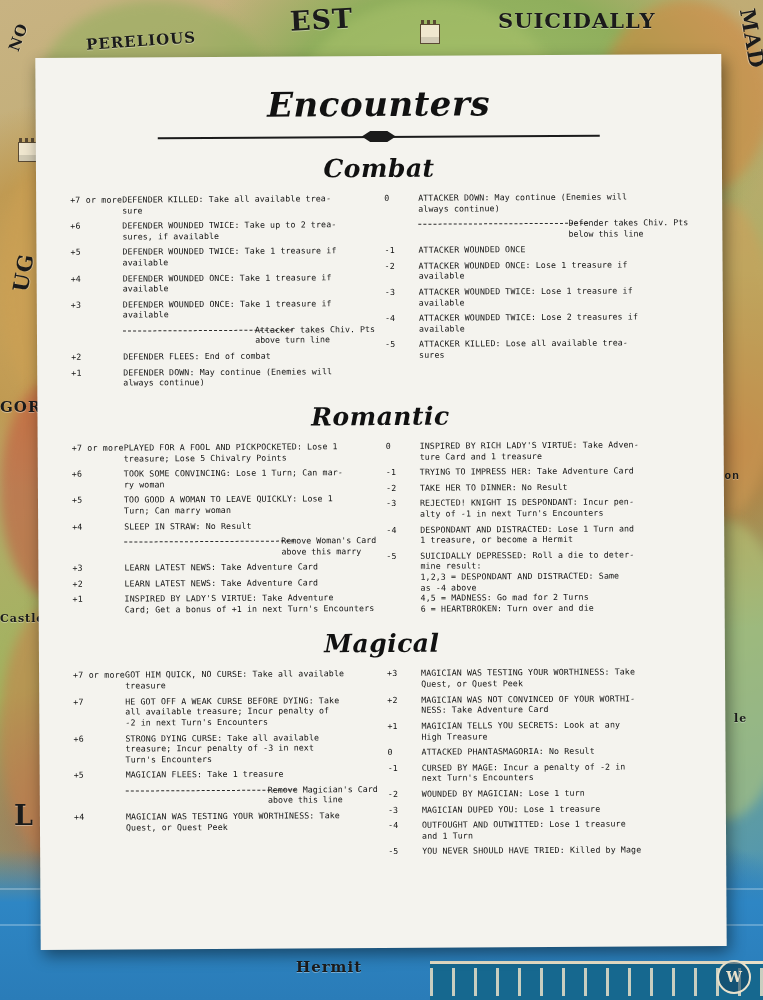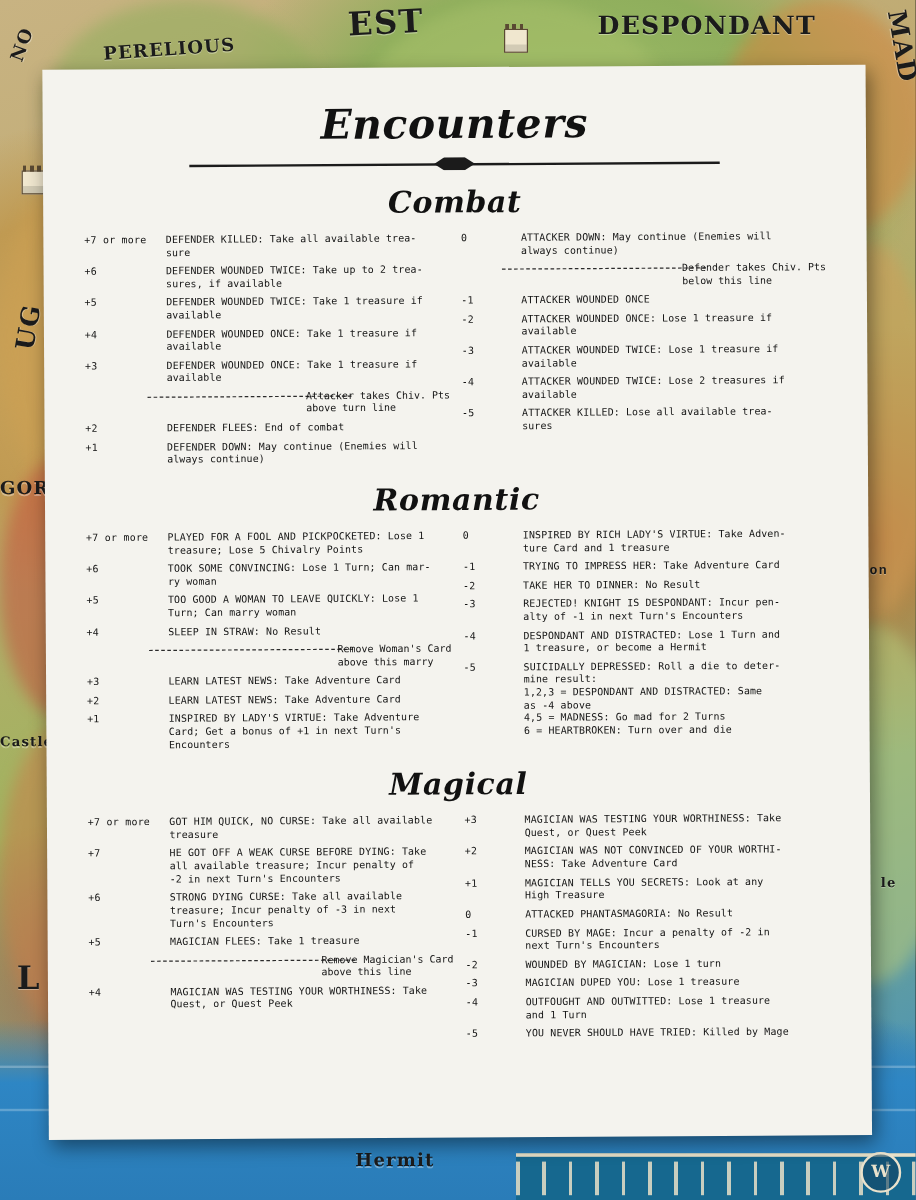--- a/index.html
+++ b/index.html
@@ -183,21 +183,21 @@
     display: flex;
     align-items: flex-start;
     margin-bottom: 5px;
     font-size: 8.3px;
     line-height: 1.28;
     color: #141414;
   }
   .entry .mod {
     flex: 0 0 52px;
     text-align: left;
-    padding-right: 16px;
+    padding-right: 0;
     letter-spacing: 0.2px;
     white-space: nowrap;
   }
   .col.right .entry .mod {
     flex: 0 0 34px;
   }
   .entry .txt {
     flex: 1 1 auto;
     white-space: pre-line;
     letter-spacing: 0.1px;
@@ -239,29 +239,29 @@
   <div class="sea">
     <div class="sea-line" style="top:38px;"></div>
     <div class="sea-line" style="top:74px;"></div>
   </div>
   <div class="castle-icon" style="left:18px; top:142px;"></div>
   <div class="castle-icon" style="left:420px; top:24px;"></div>
   <div class="celtic-band"></div>
   <div class="logo-badge">W</div>
 <div class="board-label mid" style="left: 86px; top: 32px; transform: rotate(-4deg);">PERELIOUS</div>
     <div class="board-label huge" style="left: 290px; top: 4px; transform: rotate(-3deg);">EST</div>
-    <div class="board-label big" style="left: 498px; top: 8px; transform: rotate(0deg);">DESPONDANT</div>
+    <div class="board-label big" style="left: 498px; top: 8px; transform: rotate(0deg);">SUICIDALLY</div>
     <div class="board-label big" style="left: 722px; top: 26px; transform: rotate(80deg);">MAD</div>
     <div class="board-label mid" style="left: 4px; top: 28px; transform: rotate(-70deg);">NO</div>
     <div class="board-label big" style="left: 4px; top: 260px; transform: rotate(-80deg);">UG</div>
     <div class="board-label mid" style="left: 0px; top: 398px; transform: rotate(0deg);">GORE</div>
     <div class="board-label small" style="left: 0px; top: 612px; transform: rotate(0deg);">Castle</div>
     <div class="board-label huge" style="left: 14px; top: 800px; transform: rotate(0deg);">L</div>
     <div class="board-label small" style="left: 717px; top: 470px; transform: rotate(0deg); font-family: Liberation Mono, monospace;">Lon</div>
-    <div class="board-label small" style="left: 734px; top: 729px; transform: rotate(0deg);">le</div>
+    <div class="board-label small" style="left: 734px; top: 712px; transform: rotate(0deg);">le</div>
     <div class="board-label mid" style="left: 296px; top: 958px; transform: rotate(0deg);">Hermit</div>
   </div>
 
 <div id="sheet">
   <div class="sheet-inner">
     <div class="doc-title gothic">Encounters</div>
     <div class="rule-orn"></div>
     <div id="sections">
         <div class="section-title gothic">Combat</div>
         <div class="cols">

